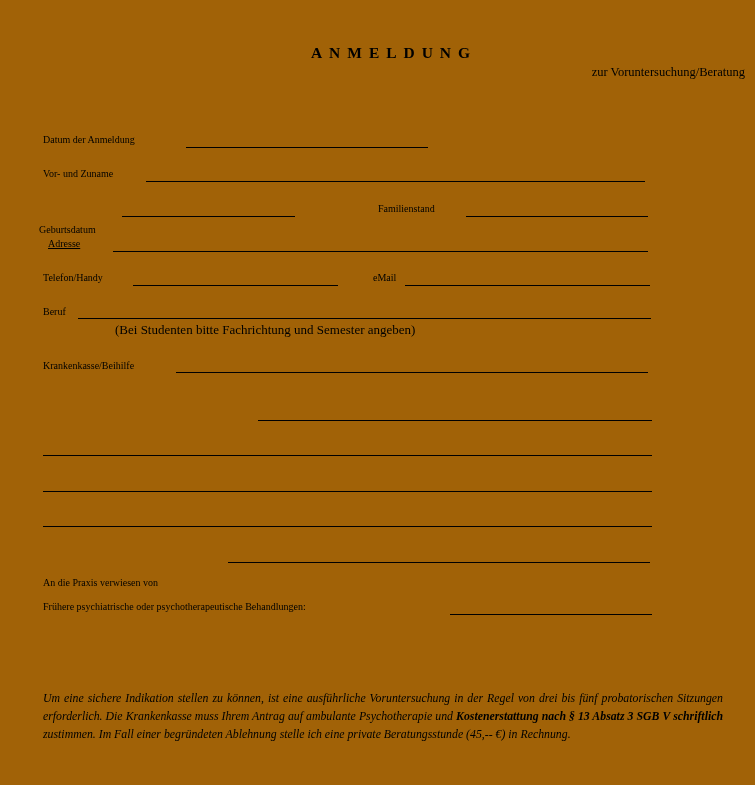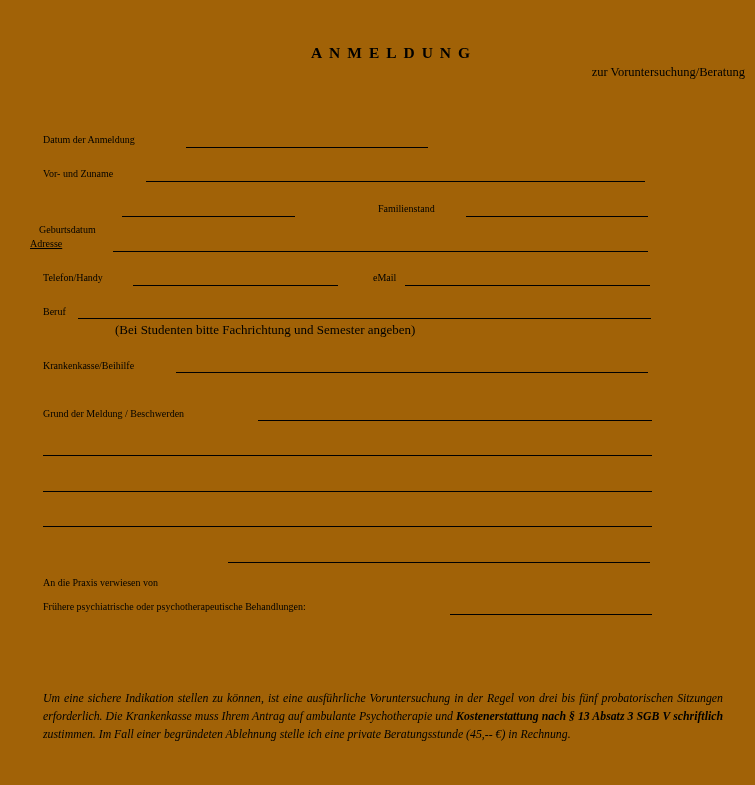--- a/index.html
+++ b/index.html
@@ -26,21 +26,21 @@
   }
   .hint{font-size:13px;}
   .fline{
     position:absolute;height:0;border-top:1px solid #000;
   }
   
   .lbl-datum{left:43px;top:132px;}
   .lbl-name{left:43px;top:166px;}
   .lbl-geb{left:39px;top:201px;margin-top:21px;}
   .lbl-fam{left:378px;top:201px;}
-  .lbl-adresse{left:30px;top:236px;text-decoration:underline;}
+  .lbl-adresse{left:48px;top:236px;text-decoration:underline;}
   .lbl-telefon{left:43px;top:270px;}
   .lbl-email{left:373px;top:270px;}
   .lbl-beruf{left:43px;top:304px;}
   .lbl-hint{left:115px;top:322px;}
   .lbl-kk{left:43px;top:358px;}
   .lbl-grund{left:43px;top:406px;}
   .lbl-praxis{left:43px;top:547px;margin-top:28px;}
   .lbl-fruehere{left:43px;top:599px;}
   
   .ln-datum{left:186px;top:147px;width:242px;}
@@ -92,21 +92,20 @@
   <span class="lbl lbl-email">eMail</span>
   <div class="fline ln-email"></div>
 
   <span class="lbl lbl-beruf">Beruf</span>
   <div class="fline ln-beruf"></div>
   <span class="lbl hint lbl-hint">(Bei Studenten bitte Fachrichtung und Semester angeben)</span>
 
   <span class="lbl lbl-kk">Krankenkasse/Beihilfe</span>
   <div class="fline ln-kk"></div>
 
-  <span class="lbl lbl-grund">Grund der Meldung / Beschwerden</span>
   <div class="fline ln-grund"></div>
   <div class="fline ln-blank1"></div>
   <div class="fline ln-blank2"></div>
   <div class="fline ln-blank3"></div>
 
   <span class="lbl lbl-praxis">An die Praxis verwiesen von</span>
   <div class="fline ln-praxis"></div>
 
   <span class="lbl lbl-fruehere">Frühere psychiatrische oder psychotherapeutische Behandlungen:</span>
   <div class="fline ln-fruehere"></div>

